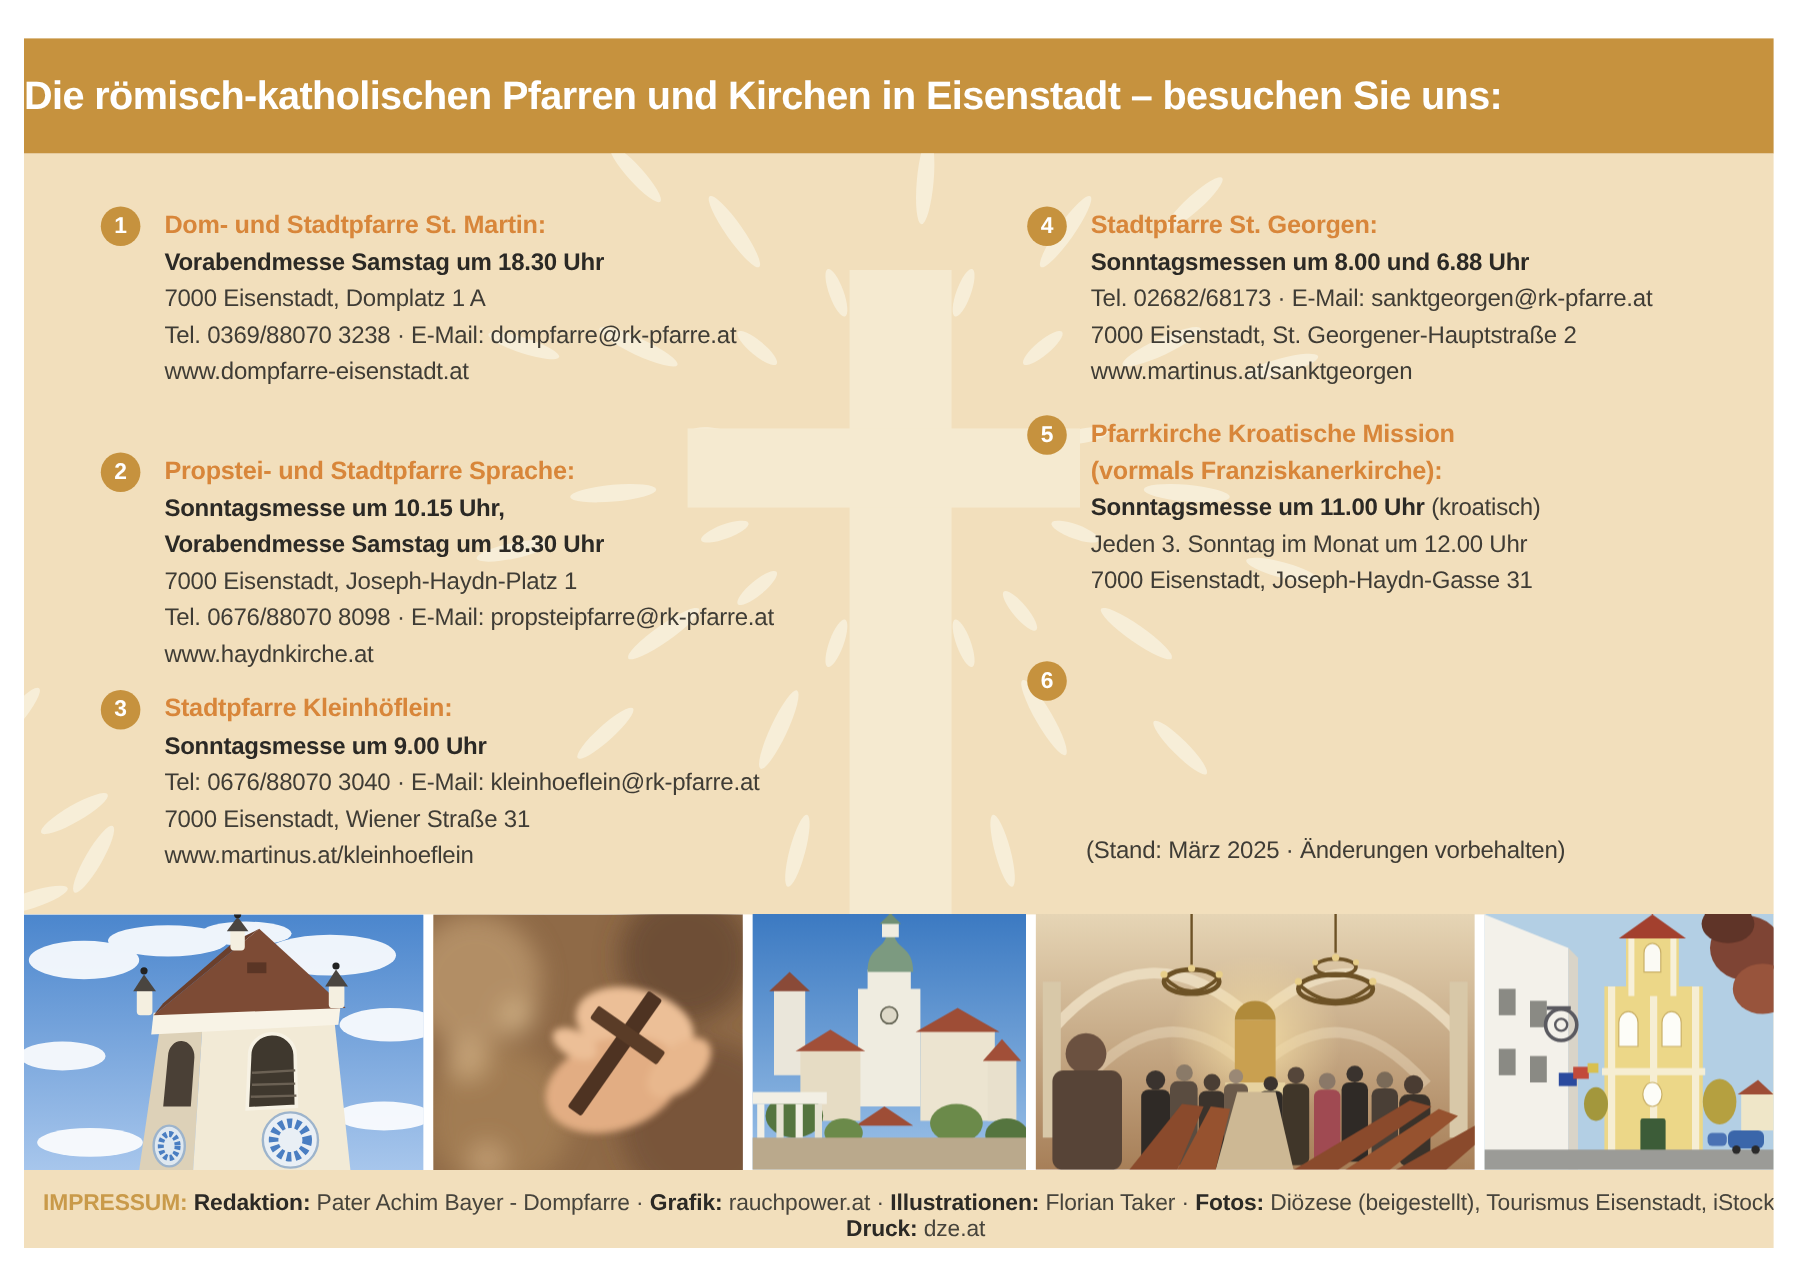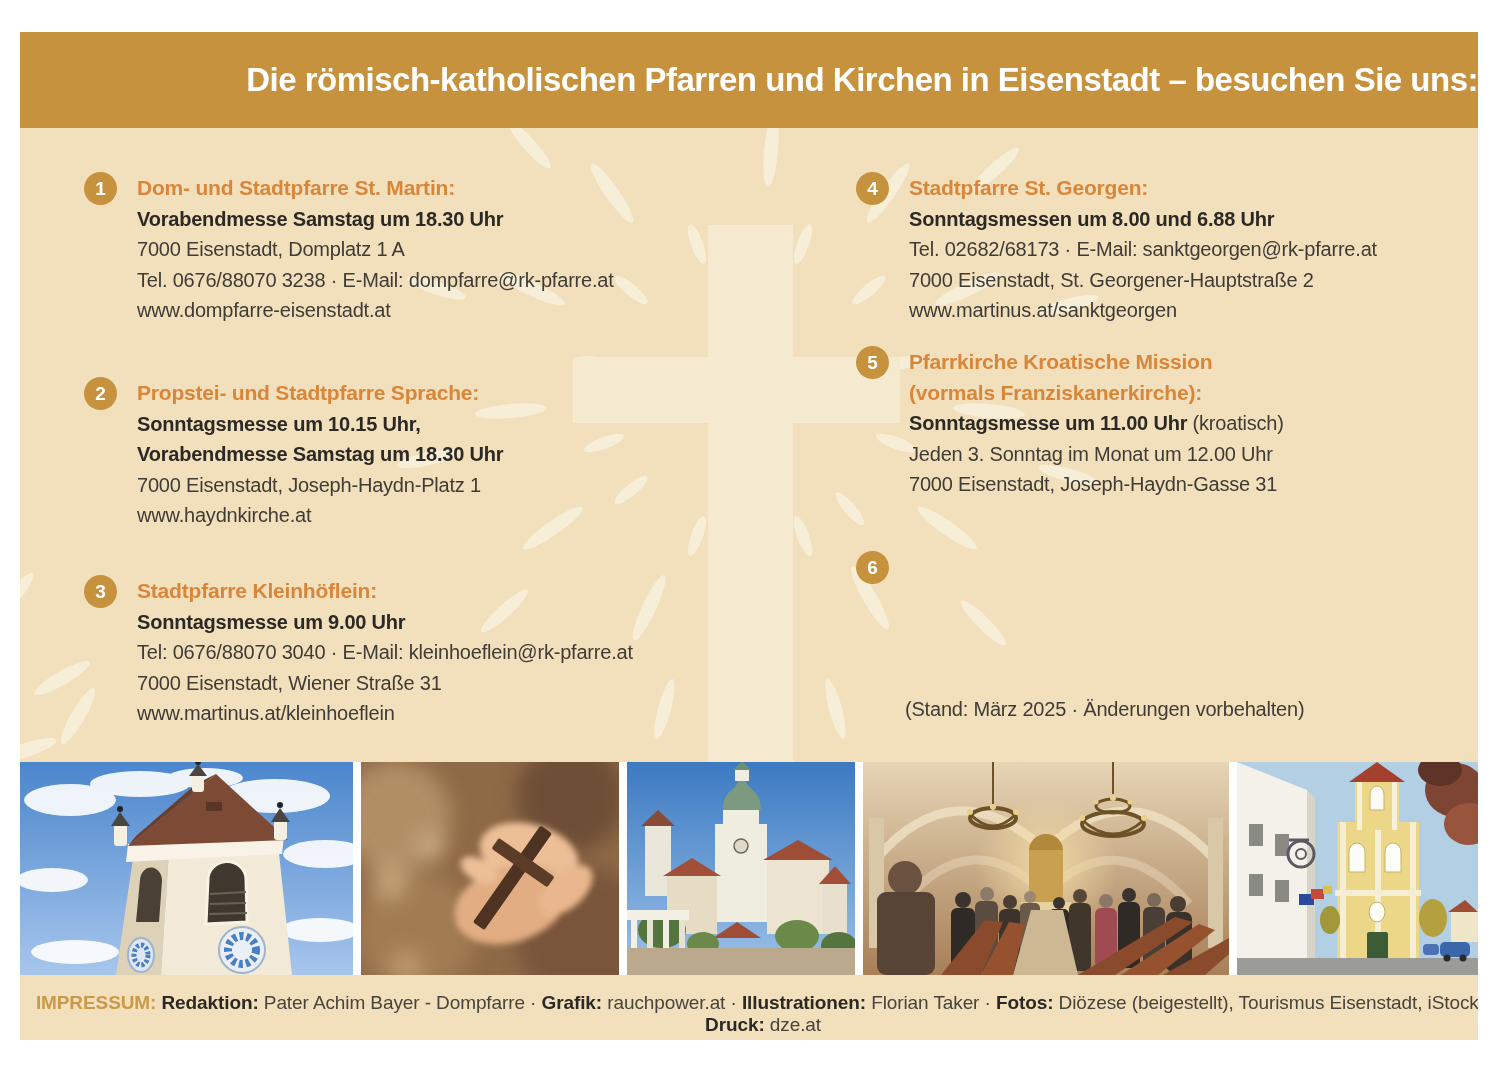--- a/index.html
+++ b/index.html
@@ -1,19 +1,19 @@
 <!DOCTYPE html>
 <html><head>
 <meta charset="utf-8">
 <style>
   html,body{margin:0;padding:0;background:#fff;}
   #app{position:relative;width:1500px;height:1071px;background:#fff;overflow:hidden;
        font-family:"Liberation Sans",sans-serif;}
   .band{position:absolute;left:20px;top:32px;width:1458px;height:96px;background:#c6923e;
-        display:flex;align-items:center;justify-content:flex-end;}
+        display:flex;align-items:center;justify-content:flex-start;}
   .band h1{margin:0;color:#fff;font-size:33px;font-weight:bold;letter-spacing:-0.5px;}
   .main{position:absolute;left:20px;top:128px;width:1458px;height:912px;background:#f2dfbc;overflow:hidden;}
   #rays{position:absolute;inset:0;z-index:0;}
   .petal{position:absolute;background:#f7eed8;border-radius:50%;}
   .cross-v,.cross-h{position:absolute;background:#f5ead0;z-index:1;}
   .cross-v{left:688px;top:97px;width:85px;height:537px;}
   .cross-h{left:553px;top:229px;width:327px;height:66px;}
   .entry{position:absolute;display:flex;z-index:2;}
   .entry.c1{left:64px;width:660px;}
   .entry.c2{left:836px;width:620px;}
@@ -83,32 +83,33 @@
       </div>
     <div class="cross-v"></div>
     <div class="cross-h"></div>
 
     <div class="entry c1" style="top:45px">
       <div class="num">1</div>
       <div class="etext">
         <div class="title">Dom- und Stadtpfarre St. Martin:</div>
         <div class="bld">Vorabendmesse Samstag um 18.30 Uhr</div>
         <div>7000 Eisenstadt, Domplatz 1 A</div>
-        <div>Tel. 0676/88070 3238 · E-Mail: dompfarre@rk-pfarre.at</div>
+        <div>Tel. 0369/88070 3238 · E-Mail: dompfarre@rk-pfarre.at</div>
         <div>www.dompfarre-eisenstadt.at</div>
       </div>
     </div>
 
     <div class="entry c1" style="top:250px">
       <div class="num">2</div>
       <div class="etext">
         <div class="title">Propstei- und Stadtpfarre Sprache:</div>
         <div class="bld">Sonntagsmesse um 10.15 Uhr,</div>
         <div class="bld">Vorabendmesse Samstag um 18.30 Uhr</div>
         <div>7000 Eisenstadt, Joseph-Haydn-Platz 1</div>
+        <div>Tel. 0676/88070 8098 · E-Mail: propsteipfarre@rk-pfarre.at</div>
         <div>www.haydnkirche.at</div>
       </div>
     </div>
 
     <div class="entry c1" style="top:448px">
       <div class="num">3</div>
       <div class="etext">
         <div class="title">Stadtpfarre Kleinhöflein:</div>
         <div class="bld">Sonntagsmesse um 9.00 Uhr</div>
         <div>Tel: 0676/88070 3040 · E-Mail: kleinhoeflein@rk-pfarre.at</div>

